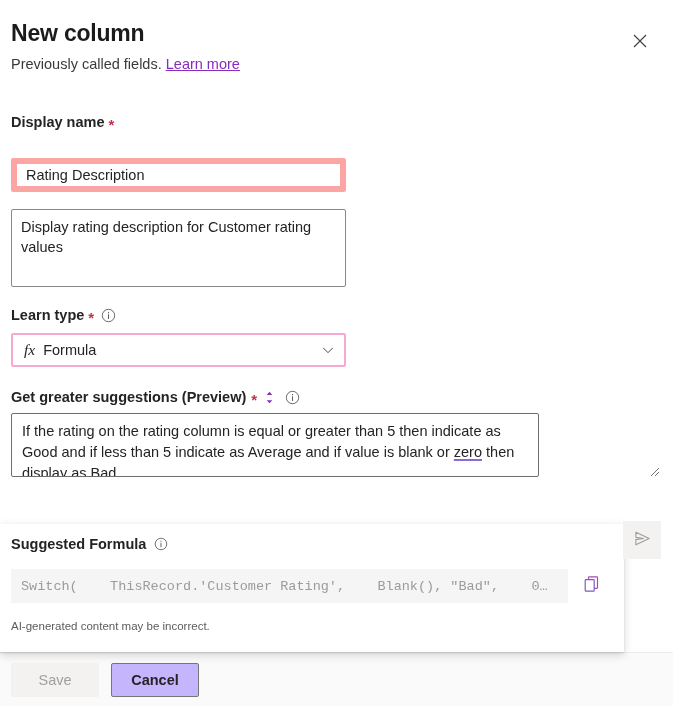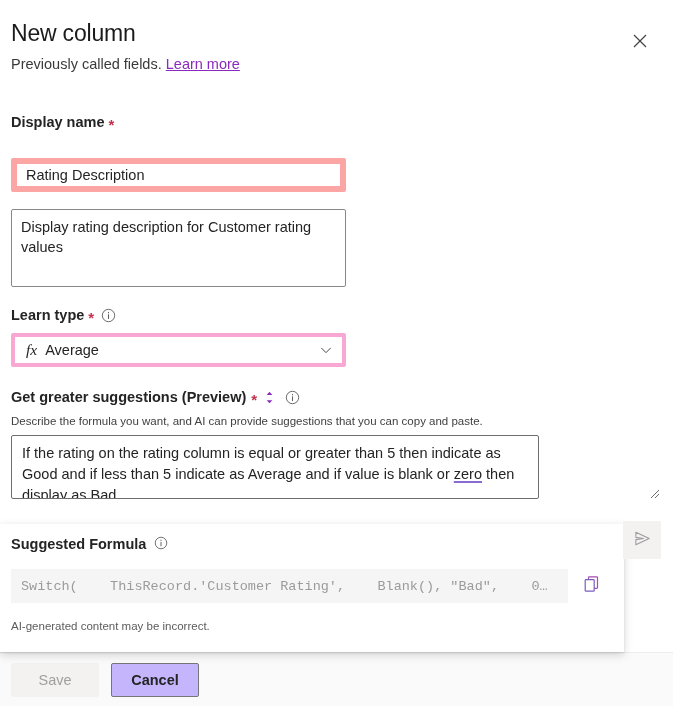--- a/index.html
+++ b/index.html
@@ -26,21 +26,21 @@
 
   
   .header {
     position: absolute;
     left: 0; top: 0;
     width: 673px;
     padding: 18px 0 0 0;
   }
   .title {
     font-size: 23px;
-    font-weight: 400;
+    font-weight: 700;
     color: #1b1b1b;
     letter-spacing: -0.2px;
     margin: 0 0 0 11px;
     line-height: 30px;
   }
   .subtitle {
     margin: 6px 0 0 11px;
     font-size: 14.5px;
     color: #3a3a3a;
     line-height: 20px;
@@ -118,21 +118,21 @@
     outline: none;
     resize: none;
     display: block;
   }
 
   
   .dd {
     box-sizing: border-box;
     width: 335px;
     height: 34px;
-    border: 4px solid #f9a8d4;
+    border: 2px solid #f9a8d4;
     border-radius: 2px;
     background: #ffffff;
     margin-top: 8px;
     display: flex;
     align-items: center;
     padding: 0 9px 0 11px;
     cursor: pointer;
   }
   .dd-fx {
     font-family: "Liberation Serif", serif;
@@ -217,21 +217,21 @@
     z-index: 5;
     padding: 0;
   }
   .sugg-title {
     position: absolute;
     left: 11px; top: 12px;
     font-size: 14.5px;
     font-weight: 700;
     color: #242424;
     display: flex;
-    align-items: flex-start;
+    align-items: flex-end;
     gap: 5px;
   }
   .formula-row {
     position: absolute;
     left: 11px; top: 45px;
     width: 598px;
     display: flex;
     align-items: flex-start;
   }
   .formula-box {
@@ -343,21 +343,21 @@
         <span class="info-ico">
           <svg width="15" height="15" viewBox="0 0 16 16">
             <circle cx="8" cy="8" r="6.6" fill="none" stroke="#616161" stroke-width="1"></circle>
             <rect x="7.45" y="6.7" width="1.1" height="5" fill="#616161"></rect>
             <rect x="7.45" y="4.2" width="1.1" height="1.4" fill="#616161"></rect>
           </svg>
         </span>
       </div>
       <div class="dd">
         <span class="dd-fx">fx</span>
-        <span class="dd-val">Average</span>
+        <span class="dd-val">Formula</span>
         <span class="chev">
           <svg width="14" height="14" viewBox="0 0 16 16">
             <path d="M2.6 5.6 L8 11 L13.4 5.6" fill="none" stroke="#424242" stroke-width="1.1"></path>
           </svg>
         </span>
       </div>
     </div>
 
     <div class="field" style="margin-top:20px;">
       <div class="ai-head">
@@ -370,21 +370,20 @@
           </svg>
         </span>
         <span class="info-ico">
           <svg width="15" height="15" viewBox="0 0 16 16">
             <circle cx="8" cy="8" r="6.6" fill="none" stroke="#616161" stroke-width="1"></circle>
             <rect x="7.45" y="6.7" width="1.1" height="5" fill="#616161"></rect>
             <rect x="7.45" y="4.2" width="1.1" height="1.4" fill="#616161"></rect>
           </svg>
         </span>
       </div>
-      <div class="ai-hint">Describe the formula you want, and AI can provide suggestions that you can copy and paste.</div>
 
       <div class="prompt-wrap">
         <div class="prompt" contenteditable="false" style="">
           <span>If the rating on the rating column is equal or greater than 5 then indicate as Good and if less than 5 indicate as Average and if value is blank or </span><span class="misspell">zero</span><span> then display as Bad</span>
         </div>
         <span class="resize-grip">
           <svg width="12" height="12" viewBox="0 0 12 12">
             <path d="M11 3 L3 11 M11 7 L7 11" stroke="#6e6e6e" stroke-width="1" fill="none"></path>
           </svg>
         </span>

